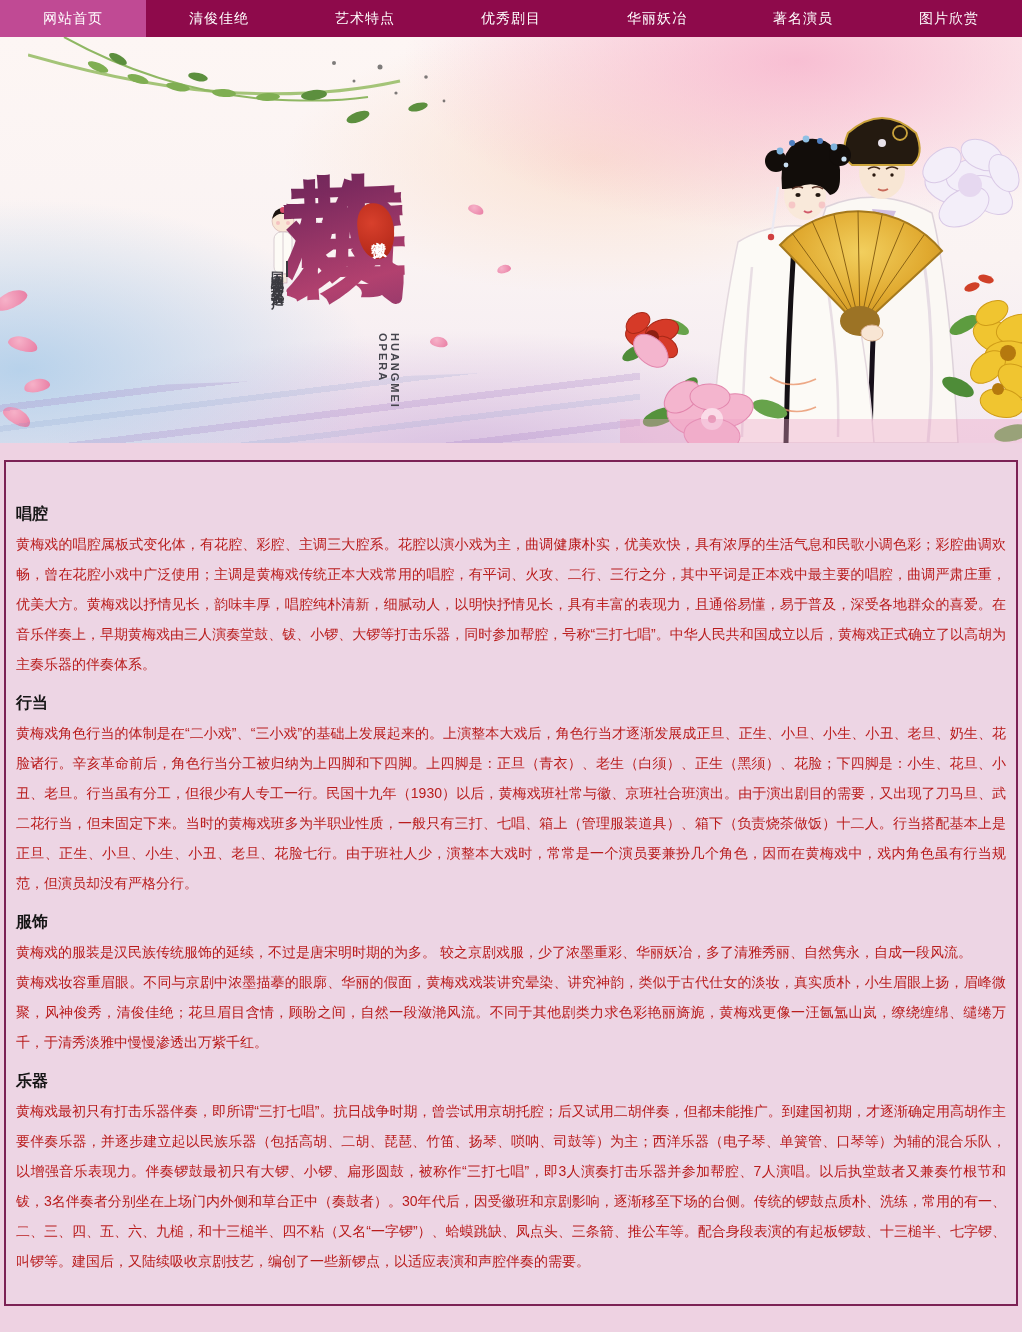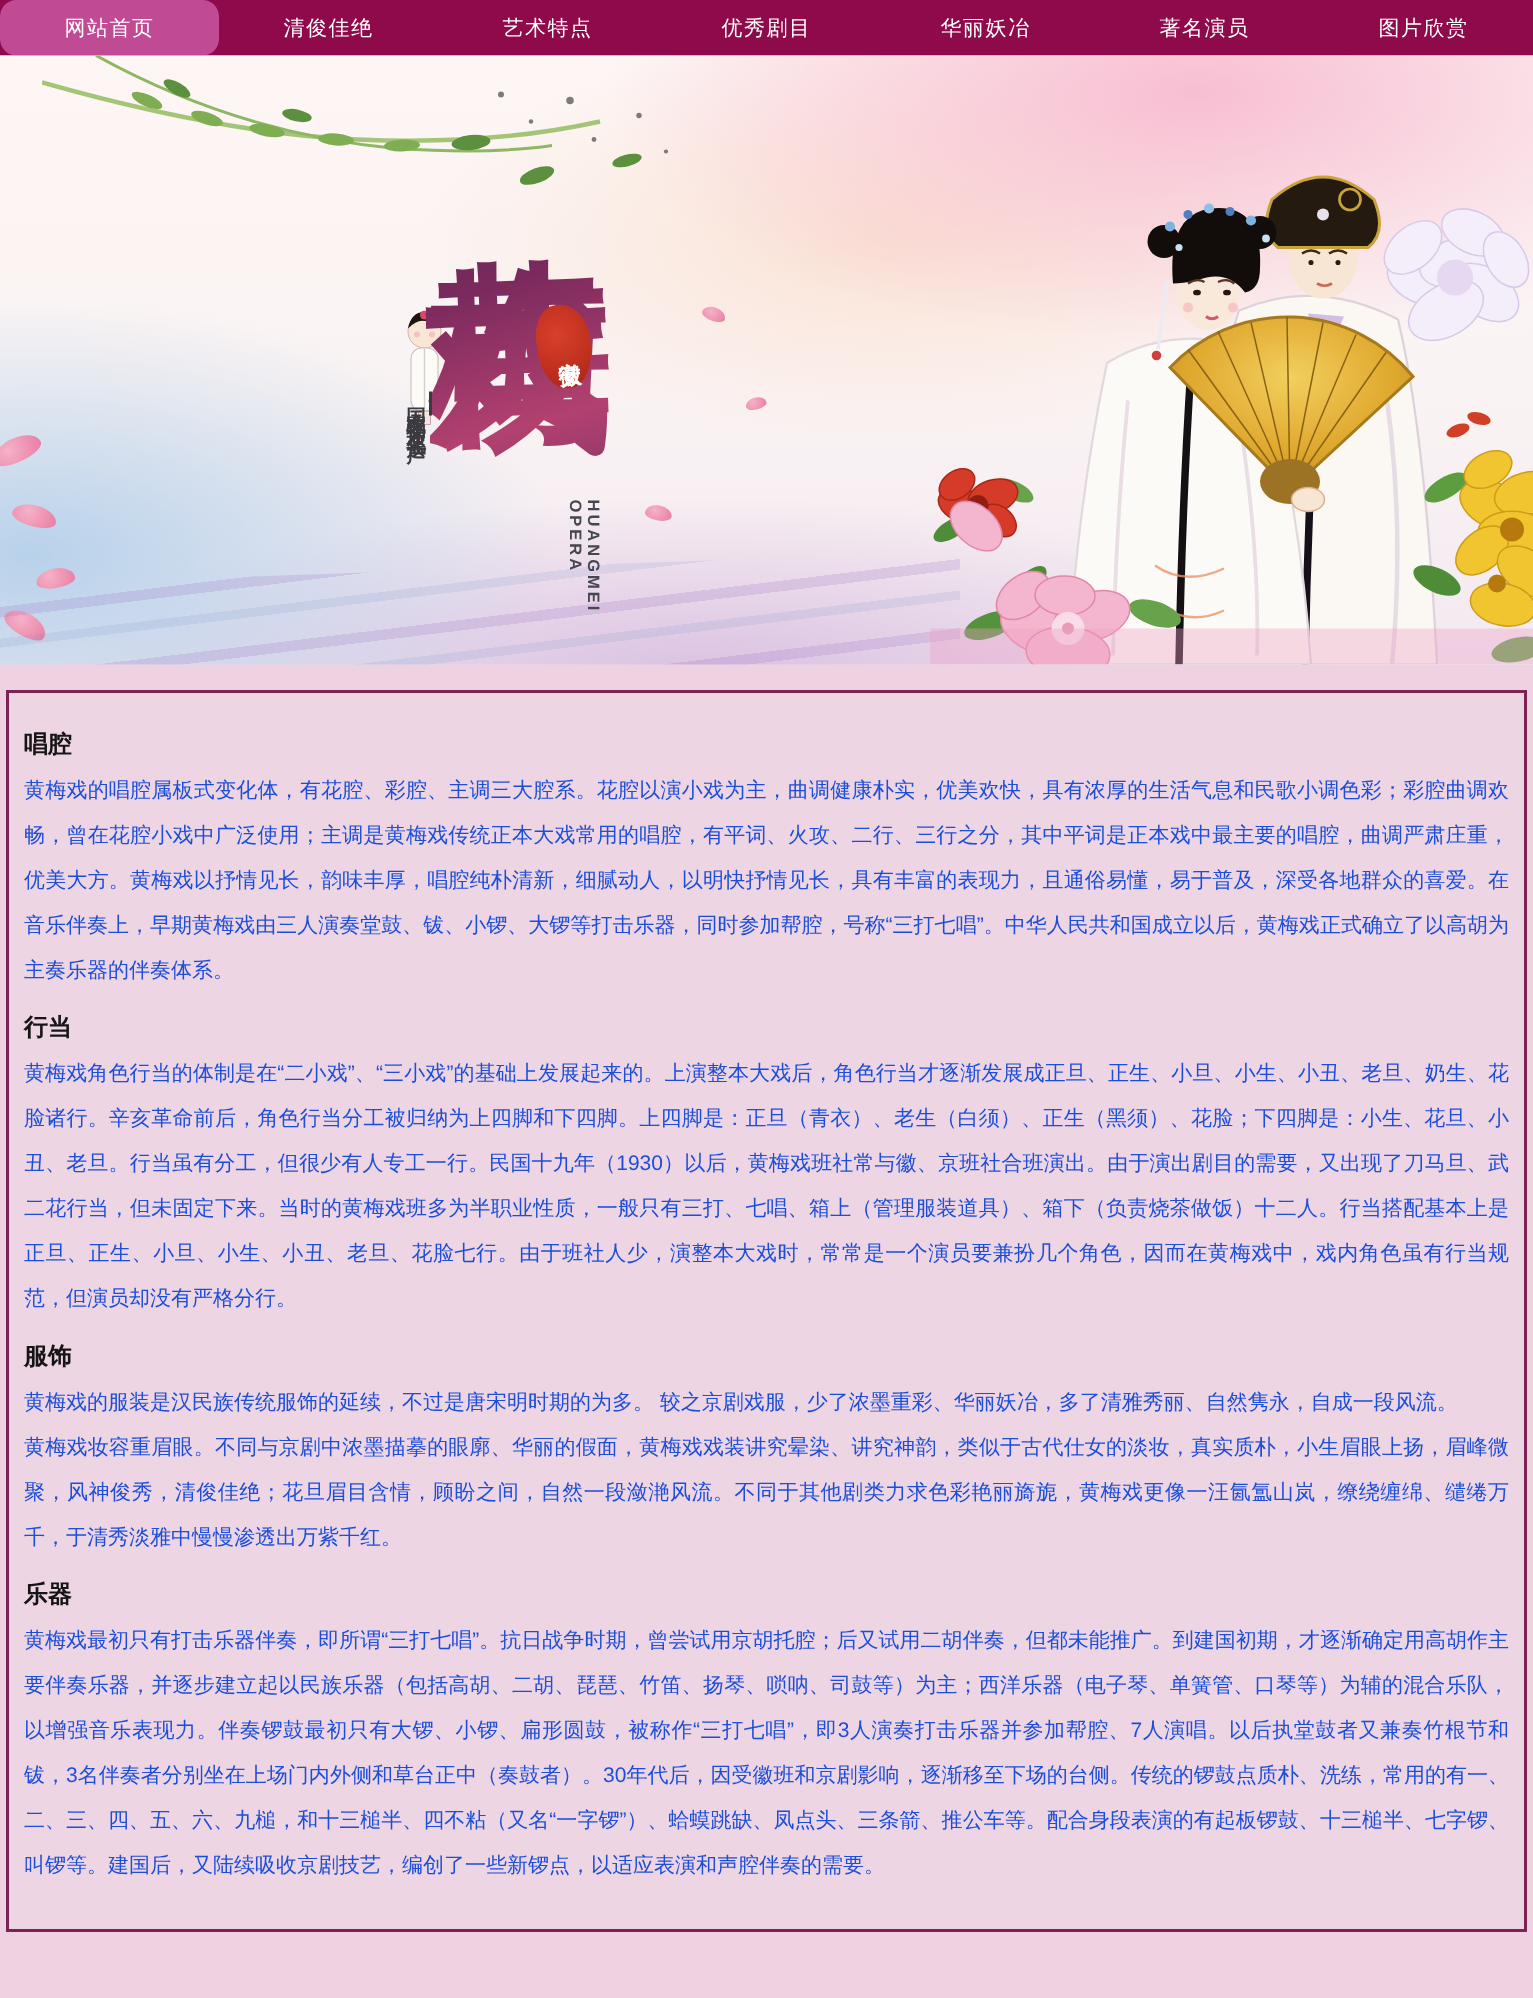--- a/index.html
+++ b/index.html
@@ -8,21 +8,21 @@
     background:#eed2e2;
     font-family:"Liberation Sans","DejaVu Sans",sans-serif;
     color:#1a1a1a;
   }
   
   .nav{
     display:flex;height:37px;background:#8e0a4b;
   }
   .tab{
     flex:1;display:flex;align-items:center;justify-content:center;
-    color:#fff;font-size:14px;cursor:pointer;letter-spacing:1px;border-radius:11px;
+    color:#fff;font-size:14px;cursor:pointer;letter-spacing:1px;
   }
   .tab.active{background:#c04a94;}
   
   .banner{
     position:relative;height:406px;overflow:hidden;
     background:
       radial-gradient(55% 60% at 78% 6%, rgba(247,181,205,.85), rgba(247,181,205,0) 70%),
       radial-gradient(42% 46% at 58% 30%, rgba(250,221,202,.75), rgba(250,221,202,0) 72%),
       radial-gradient(46% 56% at 2% 82%, rgba(168,203,233,.8), rgba(168,203,233,0) 75%),
       radial-gradient(60% 42% at 46% 102%, rgba(196,160,212,.55), rgba(196,160,212,0) 70%),
@@ -76,23 +76,23 @@
   .figures{position:absolute;right:0;top:0;}
   
   .content-wrap{padding:17px 4px 0;}
   .content-box{
     border:2px solid #7c2255;background:#edd5e4;
     padding:24px 10px 28px;
   }
   .section h2{
     font-size:16px;margin:14px 0 4px;color:#151515;font-weight:bold;
   }
-  .section:first-child h2{margin-top:0;}
+  .section:first-child h2{margin-top:18px;}
   .section p{
-    font-size:14px;line-height:30px;margin:0;text-align:justify;color:#1d4ed8;
+    font-size:14px;line-height:30px;margin:0;text-align:justify;color:#b91c1c;
   }
   .footer{
     text-align:center;padding:16px 0 24px;font-size:14px;color:#2a2a2a;
   }
 </style>
 </head>
 <body>
 
 <div class="nav">
   <div class="tab active">

